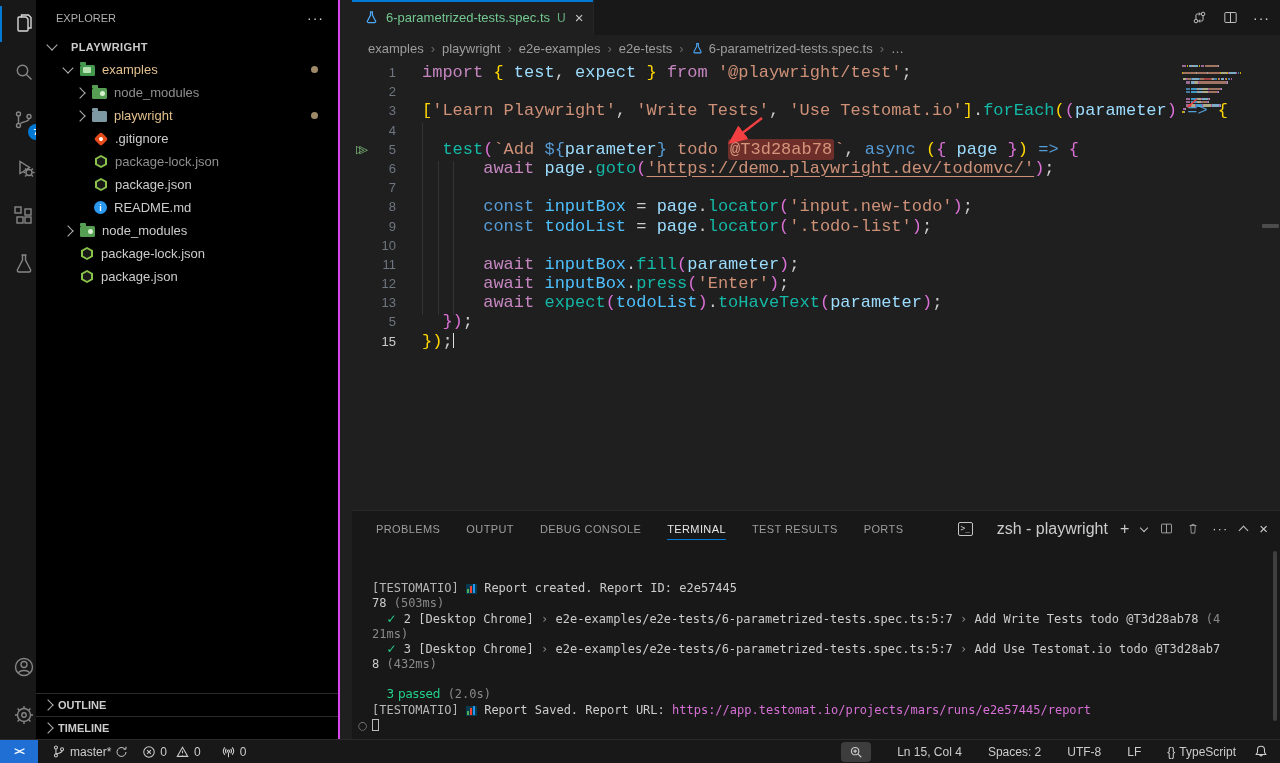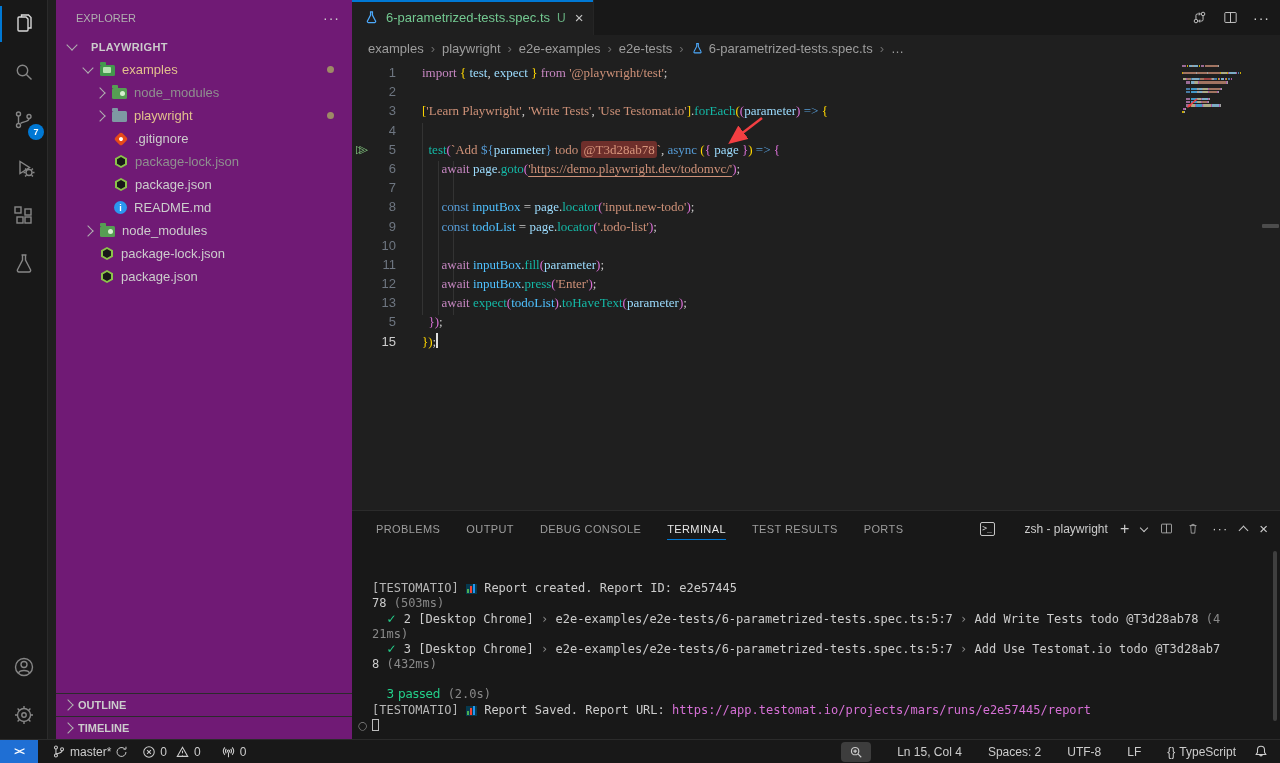--- a/index.html
+++ b/index.html
@@ -12,21 +12,21 @@
   .activitybar{position:absolute;left:0;top:0;width:48px;height:739px;background:#181818;border-right:1px solid #2b2b2b}
   .aicon{position:relative;width:48px;height:48px;display:flex;align-items:center;justify-content:center;color:#868686}
   .aicon svg{stroke:#868686;fill:none;stroke-width:1.4}
   .aicon.active svg{stroke:#d7d7d7}
   .aicon.active .indic{position:absolute;left:0;top:6px;width:2px;height:36px;background:#0078d4}
   .abadge{position:absolute;right:4px;bottom:4px;min-width:16px;height:16px;border-radius:9px;background:#0078d4;
     color:#fff;font-size:9px;line-height:16px;text-align:center;font-weight:bold}
   .abottom{position:absolute;bottom:0;left:0;width:48px}
 
   
-  .sidebar{position:absolute;left:56px;top:0;width:304px;height:739px;background:#701a75;border-right:6px solid #d946ef;overflow:hidden}
+  .sidebar{position:absolute;left:36px;top:0;width:304px;height:739px;background:#000000;border-right:2px solid #d946ef;overflow:hidden}
   .sbheader{height:35px;display:flex;align-items:center;padding:0 14px 0 20px;font-size:11px;color:#b0b0b0}
   .sbheader .flex1{flex:1}
   .sbmore{color:#cccccc;font-size:14px;letter-spacing:1px;cursor:default}
   .trow{height:23px;display:flex;align-items:center;font-size:13px;white-space:nowrap;padding-right:10px}
   .trow.bold .tlabel{font-weight:bold;font-size:11px;letter-spacing:.4px}
   .chev{width:8px;height:8px;border-right:1.4px solid #b0b0b0;border-bottom:1.4px solid #b0b0b0;
     transform:rotate(-45deg);margin:0 8px 0 2px;flex:none}
   .chev.open{transform:rotate(45deg);margin-top:-3px}
   .tlabel{margin-left:7px}
   .c-fg{color:#cccccc}.c-mod{color:#e2c08d}.c-dim{color:#8f8f8f}
@@ -66,21 +66,21 @@
   .csep{color:#6b6b6b;font-size:13px}
   .crumb{display:flex;align-items:center;gap:5px}
 
   
   .editor{position:absolute;left:0;top:61px;width:100%;height:449px;background:#1f1f1f;overflow:hidden}
   .gutter{position:absolute;left:0;top:2px;width:62px}
   .grow{position:relative;height:19.2px;font-size:13px;color:#6e7681;text-align:right;padding-right:18px;line-height:19.2px}
   .grow .lnum.cur{color:#cccccc}
   .runico{position:absolute;left:4px;top:0;color:#89d185;font-size:11px;letter-spacing:-5px;font-family:"DejaVu Sans",sans-serif}
   .codewrap{position:absolute;left:70px;top:2px}
-  .cline{height:19.2px;line-height:19.2px;font-size:13px;white-space:pre;font-family:Liberation Serif, serif}
+  .cline{height:19.2px;line-height:19.2px;font-size:17px;white-space:pre;font-family:Liberation Mono, monospace}
   .tk-kw{color:#c586c0}.tk-str{color:#ce9178}.tk-fn{color:#14b8a6}.tk-var{color:#9cdcfe}.tk-cvar{color:#4fc1ff}
   .tk-blue{color:#569cd6}.tk-b1{color:#ffd700}.tk-b2{color:#da70d6}.tk-fg{color:#cccccc}
   .tk-link{color:#ce9178;text-decoration:underline;text-underline-offset:3px}
   .tk-tag{color:#d7957c;background:#6e2f2b;border-radius:3px;padding:1px 2px}
   .cursor{display:inline-block;width:1.5px;height:15px;background:#e0e0e0;vertical-align:-2px}
   .iguide{position:absolute;width:1px;background:#333333}
   .minimap{position:absolute;right:20px;top:4px;width:78px}
   .mrow{height:2.2px;margin-bottom:1.1px;display:flex;overflow:hidden}
   .mrow i{display:block;height:2.2px;flex:none;opacity:.75}
   .arrow-svg{position:absolute;left:368px;top:53px;pointer-events:none}
@@ -90,21 +90,21 @@
   
   .panel{position:absolute;left:0;top:510px;width:100%;height:229px;background:#181818;border-top:1px solid #2b2b2b}
   .ptabs{position:absolute;left:24px;top:0;height:35px;display:flex;gap:26px;align-items:center}
   .ptab{font-size:11px;letter-spacing:.4px;color:#9d9d9d;height:35px;display:flex;align-items:center;position:relative}
   .ptab.active{color:#e7e7e7}
   .ptab.active:after{content:"";position:absolute;left:0;right:0;bottom:6px;height:1px;background:#0078d4}
   .pctrl{position:absolute;right:12px;top:0;height:35px;display:flex;align-items:center;gap:12px;color:#cccccc}
   .pctrl svg{stroke:#c5c5c5;fill:none;stroke-width:1.2}
   .termico{width:15px;height:14px;border:1px solid #c5c5c5;border-radius:2px;font-size:8px;line-height:12px;text-align:center;
     font-family:"DejaVu Sans Mono",monospace}
-  .shelllabel{font-size:12px;margin-left:18px}
+  .shelllabel{font-size:16px;margin-left:12px}
   .pplus{font-size:16px}.pdots{font-size:13px;letter-spacing:1px}.pclose{font-size:15px}
   .chevup{width:7px;height:7px;border-left:1.3px solid #c5c5c5;border-top:1.3px solid #c5c5c5;transform:rotate(45deg);margin-top:3px}
   .chevdn{width:6px;height:6px;border-right:1.3px solid #c5c5c5;border-bottom:1.3px solid #c5c5c5;transform:rotate(45deg);margin-top:-2px}
   .termlines{position:absolute;left:20px;right:10px;bottom:6px}
   .trml{position:relative;height:15.2px;line-height:15.2px;font-size:12px;white-space:pre;font-family:"DejaVu Sans Mono",monospace}
   .tm-fg{color:#cccccc}.tm-dim{color:#8a8a8a}.tm-brand{color:#b5b5b5}
   .tm-ok{color:#23d18b;font-family:"DejaVu Sans",sans-serif}
   .tm-url{color:#d670d6}
   .tcursor{display:inline-block;width:7px;height:12px;border:1px solid #bbbbbb;vertical-align:-2px}
   .pcirc{position:absolute;left:-14px;top:0;color:#8a8a8a;font-size:11px;font-family:"DejaVu Sans",sans-serif}

